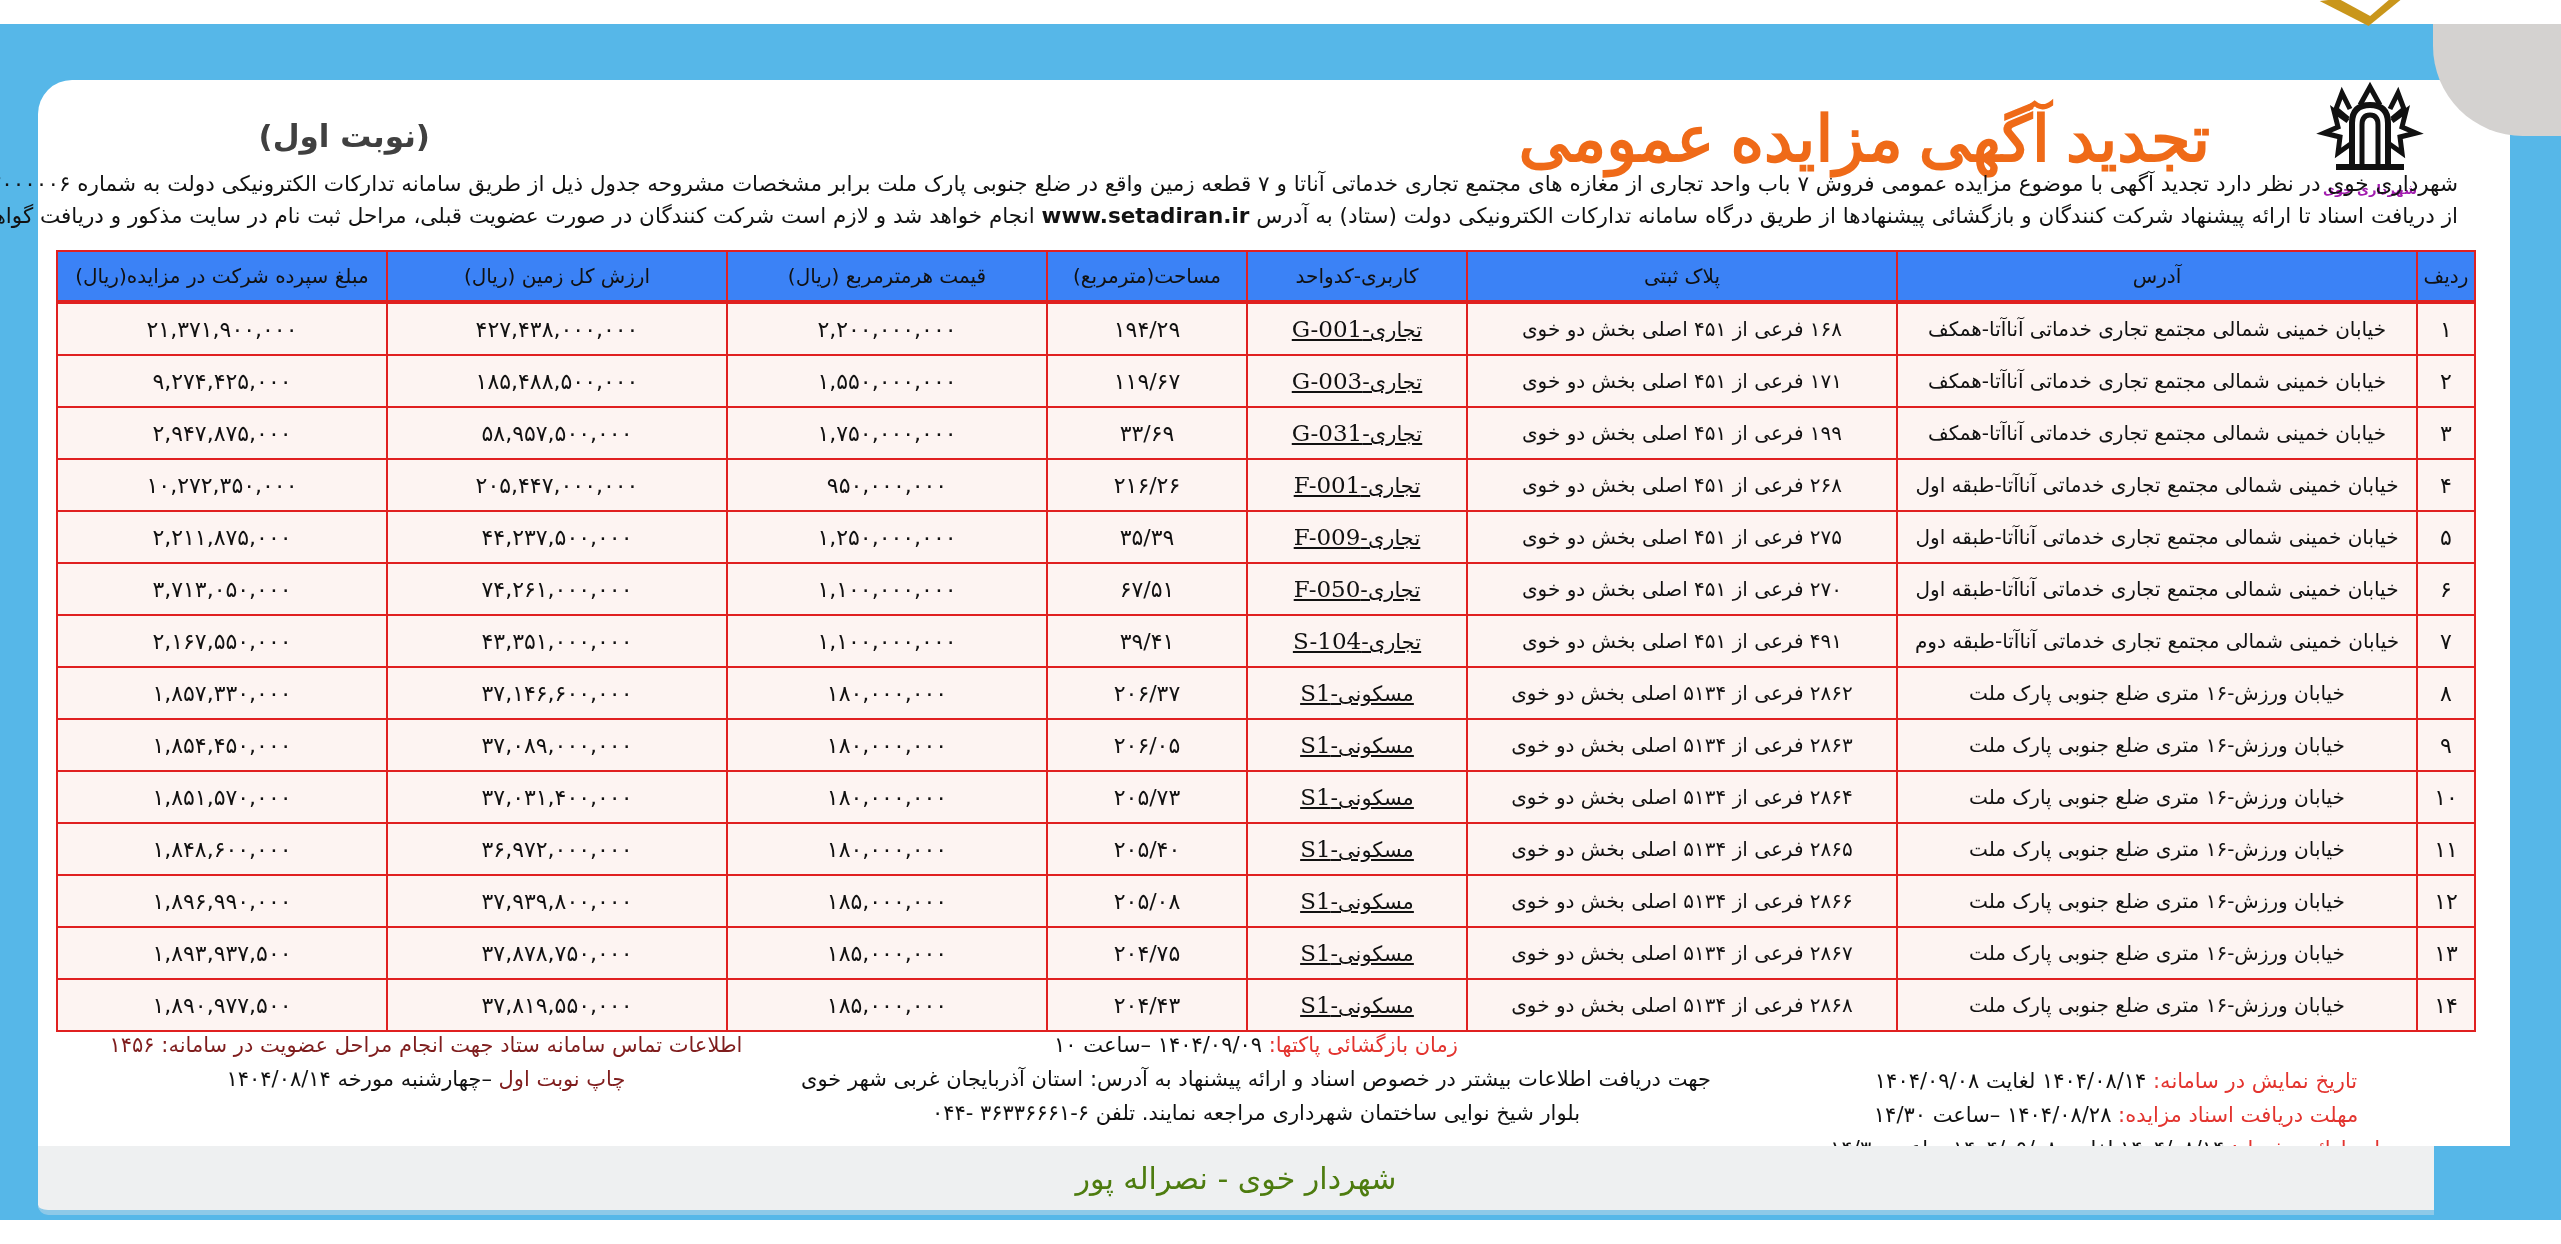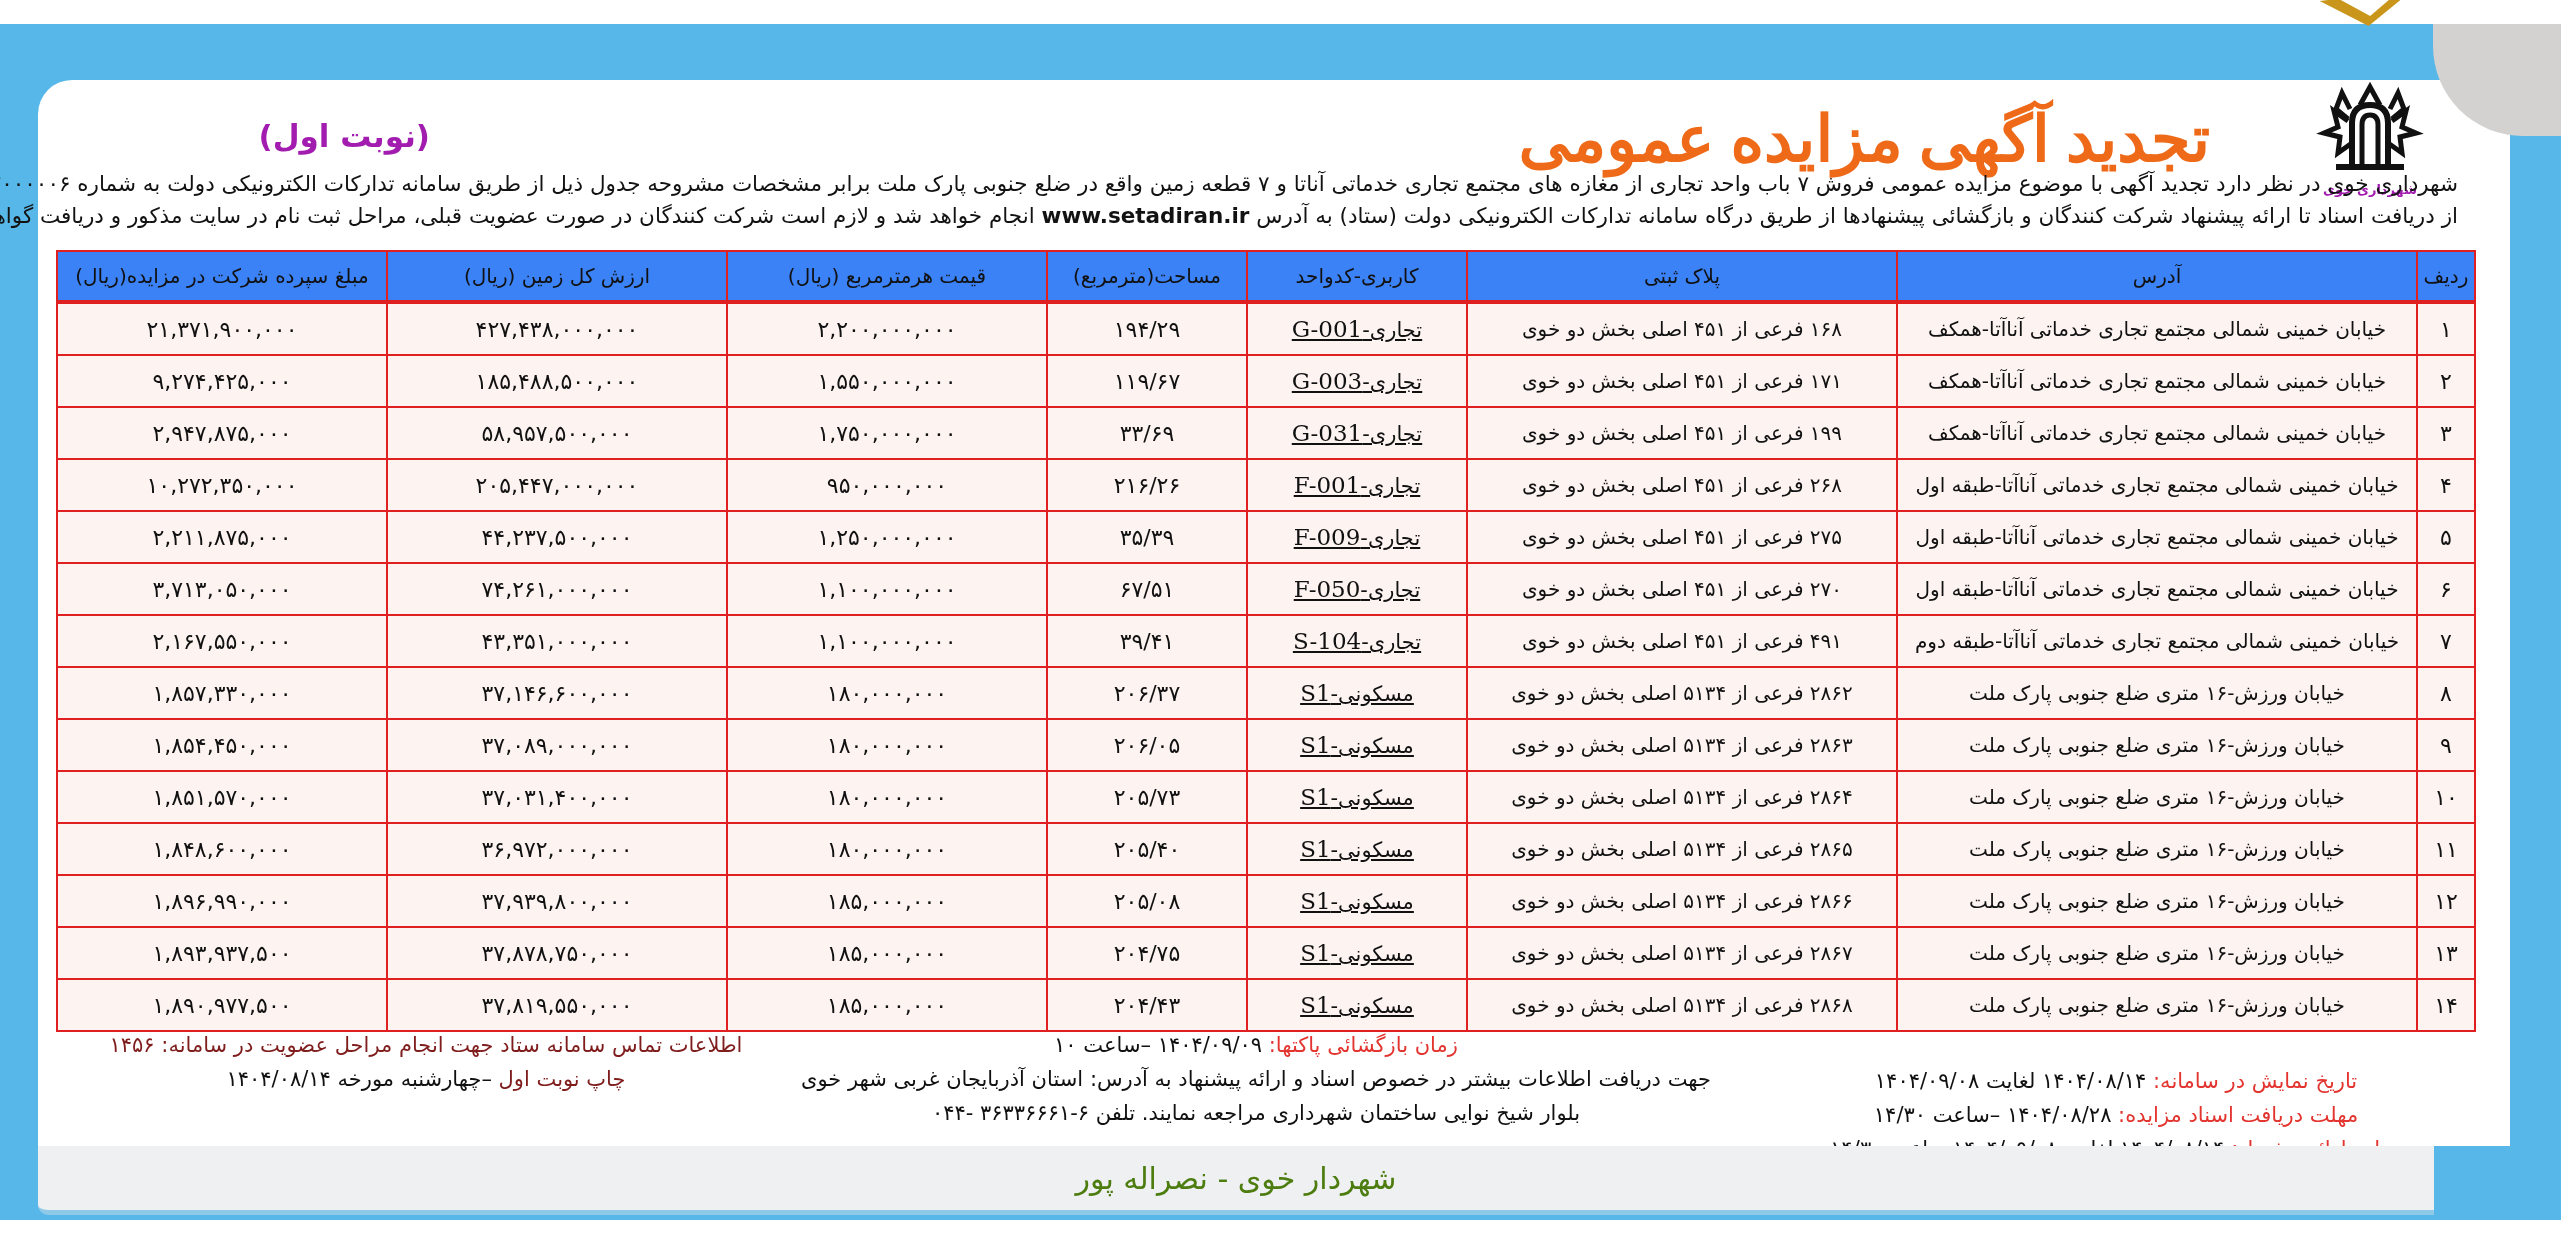--- a/index.html
+++ b/index.html
@@ -60,21 +60,21 @@
     font-weight:bold;
   }
   #main-title{
     position:absolute;right:300px;top:22px;
     font-size:64px;font-weight:bold;color:#ef6a18;
     white-space:nowrap;letter-spacing:-1px;
     font-family:Liberation Serif, serif;
   }
   #round-label{
     position:absolute;right:2080px;top:38px;
-    font-size:31px;font-weight:bold;color:#a21caf;white-space:nowrap;
+    font-size:31px;font-weight:bold;color:#404040;white-space:nowrap;
   }
 
   
   #intro{
     position:absolute;left:38px;top:168px;width:2472px;
     padding:0 52px 0 38px;box-sizing:border-box;
     text-align:justify;
     font-size:21.5px;line-height:32px;color:#121212;
     direction:rtl;
   }

